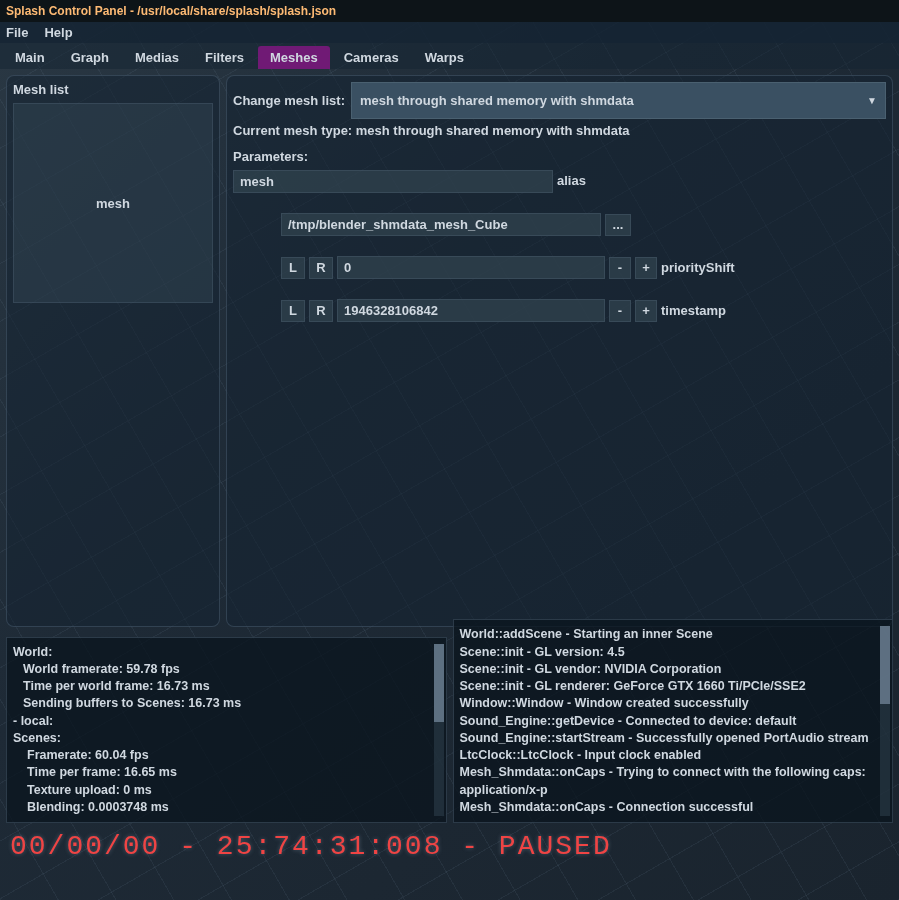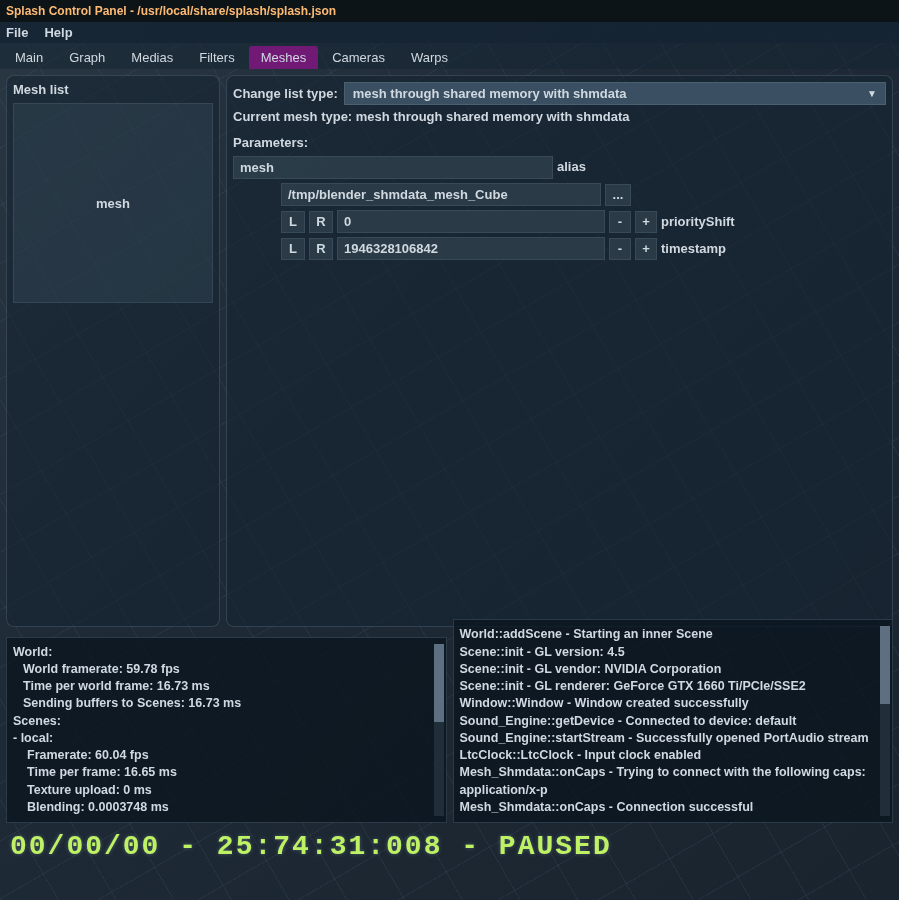--- a/index.html
+++ b/index.html
@@ -46,21 +46,21 @@
   font-weight: bold;
 }
 .menubar span { cursor: pointer; }
 .tabbar {
   position: relative;
   z-index: 2;
   background: rgba(20,35,50,0.5);
   padding: 3px 3px 0 3px;
   display: flex;
   gap: 2px;
-  font-weight: normal;
+  font-weight: bold;
   font-size: 13px;
 }
 .tab {
   padding: 4px 12px;
   border-radius: 3px 3px 0 0;
   cursor: pointer;
 }
 .tab.active {
   background: #701a75;
 }
@@ -88,37 +88,37 @@
   align-items: center;
   justify-content: center;
 }
 .right-panel { flex: 1; }
 .form-row { display: flex; align-items: center; margin-bottom: 4px; gap: 6px; }
 .label-bold { font-weight: bold; white-space: nowrap; }
 .select {
   flex: 1;
   background: #3a5062;
   border: 1px solid #4a6070;
-  padding: 3px 8px;
+  padding: 10px 8px;
   display: flex;
   justify-content: space-between;
   align-items: center;
   font-weight: bold;
 }
 .select .caret { font-size: 10px; }
 .input-dark {
   background: rgba(50,68,80,0.7);
   border: 1px solid rgba(90,110,130,0.3);
   padding: 3px 6px;
   font-weight: bold;
   color: #d0d8e0;
 }
 .param-header { display: flex; gap: 4px; margin-top: 6px; }
 .param-header .col1 { width: 320px; }
-.param-row { display: flex; gap: 4px; align-items: center; margin-top: 4px; padding-left: 48px; }
+.param-row { display: flex; gap: 4px; align-items: center; margin-top: 20px; padding-left: 48px; }
 .lr-btn {
   width: 24px; height: 22px;
   background: rgba(50,68,80,0.7);
   border: 1px solid rgba(90,110,130,0.3);
   display: flex; align-items: center; justify-content: center;
   font-weight: bold; cursor: pointer;
 }
 .num-input {
   width: 268px;
   background: rgba(50,68,80,0.7);
@@ -169,23 +169,23 @@
   background: rgba(120,140,160,0.7);
 }
 .indent1 { padding-left: 10px; }
 .indent2 { padding-left: 14px; }
 .timecode {
   position: relative;
   z-index: 2;
   font-family: "Courier New", monospace;
   font-size: 28px;
   letter-spacing: 2px;
-  color: #bef264;
+  color: #ef4444;
   padding: 2px 1px 6px 10px;
-  font-weight: bold;
+  font-weight: normal;
   text-shadow: 0 0 4px rgba(150,170,190,0.4);
 }
 .browse-btn {
   width: 26px; height: 22px;
   background: rgba(50,68,80,0.7);
   border: 1px solid rgba(90,110,130,0.3);
   display: flex; align-items: center; justify-content: center;
   font-weight: bold; cursor: pointer;
 }
 </style>
@@ -214,21 +214,21 @@
 <div class="content-row">
   <div class="panel mesh-list-panel">
     <div class="mesh-list-title">Mesh list</div>
     <div class="mesh-list-box">
       <span style="font-weight:bold">mesh</span>
     </div>
   </div>
 
   <div class="panel right-panel">
     <div class="form-row">
-      <span class="label-bold">Change list type:</span>
+      <span class="label-bold">Change mesh list:</span>
       <div class="select">
         <span>mesh through shared memory with shmdata</span>
         <span class="caret">▼</span>
       </div>
     </div>
     <div class="label-bold" style="margin-bottom:11px">Current mesh type: mesh through shared memory with shmdata</div>
     <div class="label-bold">Parameters:</div>
 
     <div class="param-header">
       <div class="input-dark col1">mesh</div>
@@ -259,22 +259,22 @@
     </div>
   </div>
 </div>
 
 <div class="bottom-row">
   <div class="log-panel" id="stats-panel">
     <div class="">World:</div>
       <div class="indent1">World framerate: 59.78 fps</div>
       <div class="indent1">Time per world frame: 16.73 ms</div>
       <div class="indent1">Sending buffers to Scenes: 16.73 ms</div>
+      <div class="">- local:</div>
       <div class="">Scenes:</div>
-      <div class="">- local:</div>
       <div class="indent2">Framerate: 60.04 fps</div>
       <div class="indent2">Time per frame: 16.65 ms</div>
       <div class="indent2">Texture upload: 0 ms</div>
       <div class="indent2">Blending: 0.0003748 ms</div>
       <div class="scrollbar"></div>
   </div>
   <div class="log-panel" id="log-panel">
     <div>World::addScene - Starting an inner Scene</div>
       <div>Scene::init - GL version: 4.5</div>
       <div>Scene::init - GL vendor: NVIDIA Corporation</div>

